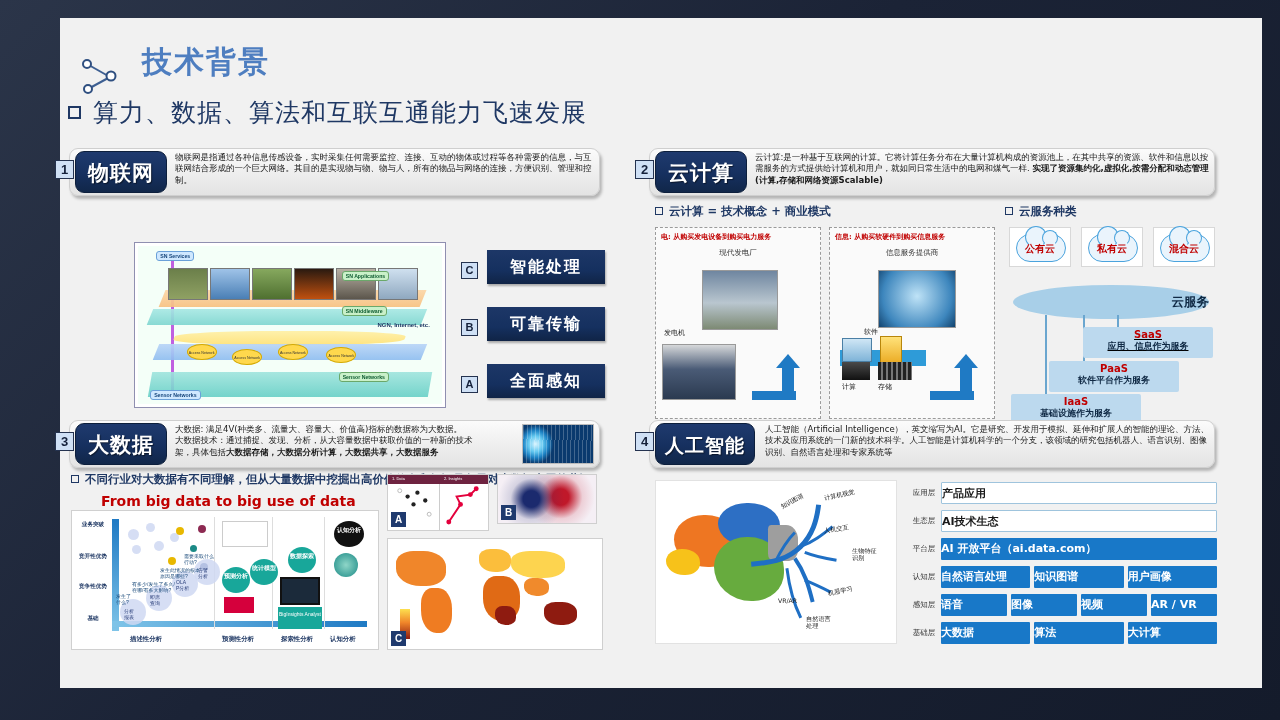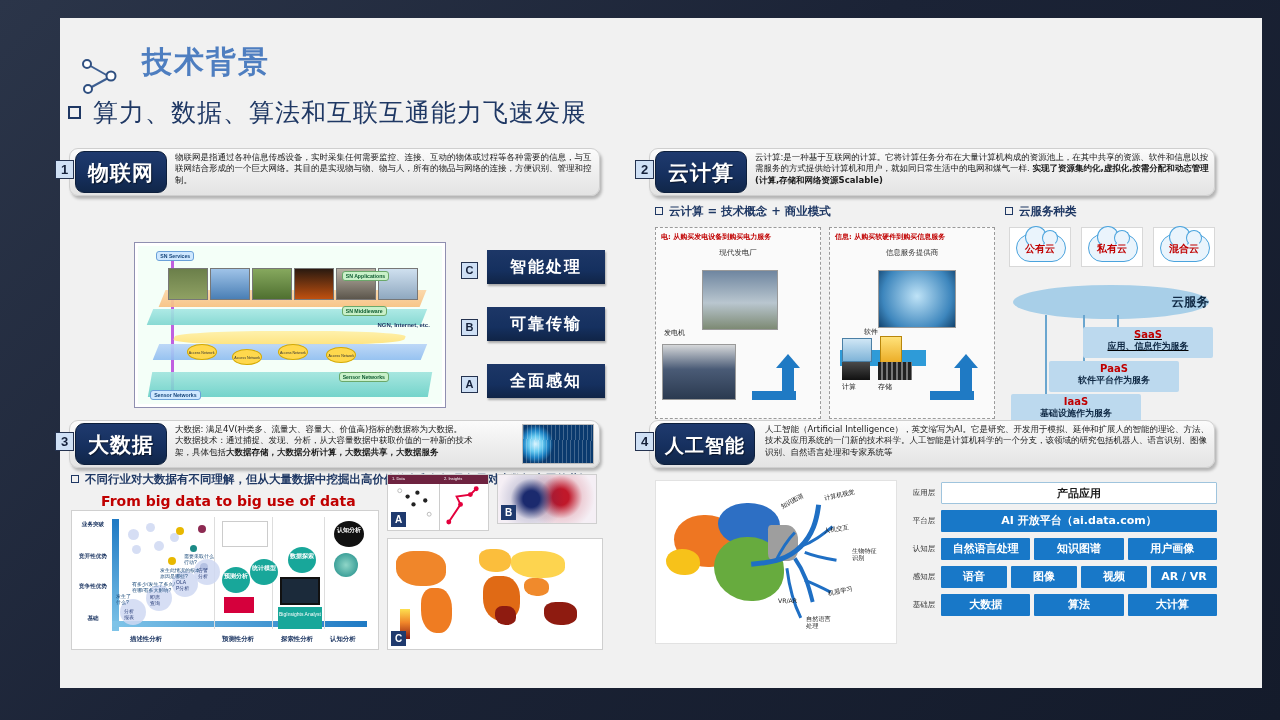--- a/index.html
+++ b/index.html
@@ -283,21 +283,21 @@
   .lobe { position:absolute; border-radius:48% 52% 45% 55%; }
   .mind-lbl { position:absolute; font-size:6.2px; color:#1a1a1a; white-space:nowrap;
     font-family:"DejaVu Sans","Liberation Sans",sans-serif;}
   .ai-table { position:absolute; left:258px; top:4px; width:310px; }
   .ai-row { display:flex; align-items:center; height:26px; margin-bottom:2px; }
   .ai-rowlbl { width:34px; font-size:7.5px; color:#333; text-align:center;
     font-family:"DejaVu Sans","Liberation Sans",sans-serif;}
   .ai-cells { flex:1; display:flex; gap:4px; height:22px; }
   .ai-cell {
     flex:1; background:#1878c8; color:#fff; font-size:11px; font-weight:bold;
-    text-align:center; line-height:22px; border-radius:1px;
+    text-align:left; line-height:22px; border-radius:1px;
     font-family:"DejaVu Sans","Liberation Sans",sans-serif;
   }
   .ai-cell.hollow { background:#fff; color:#1a1a1a; border:1px solid #9fc4dd; }
 </style>
 </head>
 <body>
 
 <div class="slide">
 
   <div class="title-row">
@@ -618,20 +618,26 @@
       </div>
 
       <div class="ai-table">
         <div class="ai-row">
           <div class="ai-rowlbl">应用层</div>
           <div class="ai-cells">
               <div class="ai-cell hollow">产品应用</div>
             </div>
         </div>
         <div class="ai-row">
+          <div class="ai-rowlbl">生态层</div>
+          <div class="ai-cells">
+              <div class="ai-cell hollow">AI技术生态</div>
+            </div>
+        </div>
+        <div class="ai-row">
           <div class="ai-rowlbl">平台层</div>
           <div class="ai-cells">
               <div class="ai-cell">AI 开放平台（ai.data.com）</div>
             </div>
         </div>
         <div class="ai-row">
           <div class="ai-rowlbl">认知层</div>
           <div class="ai-cells">
             <div class="ai-cell">自然语言处理</div>
             <div class="ai-cell">知识图谱</div>

